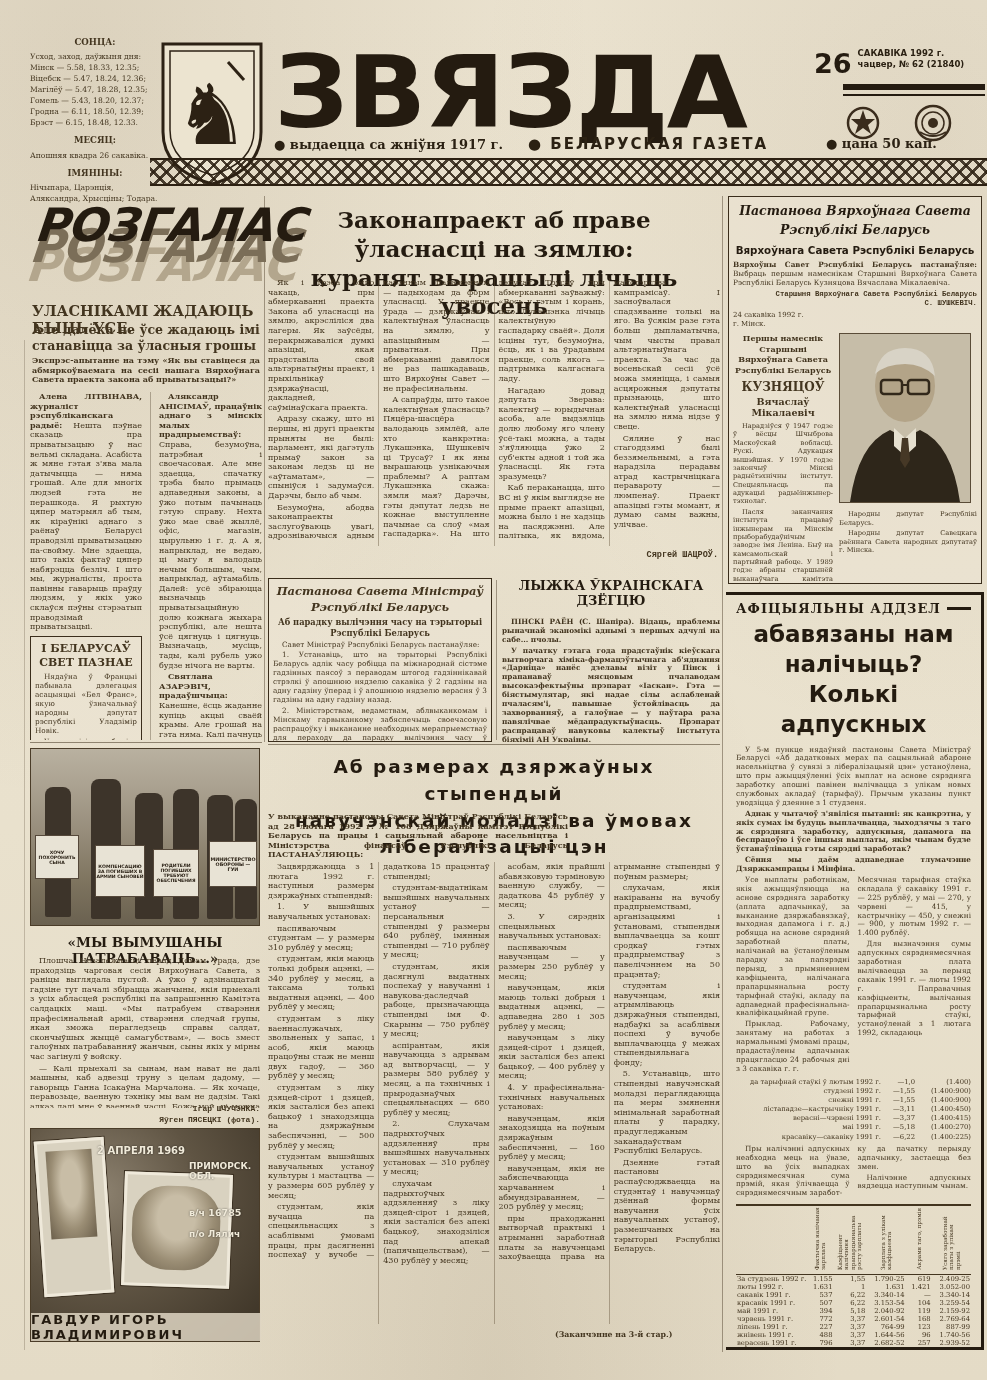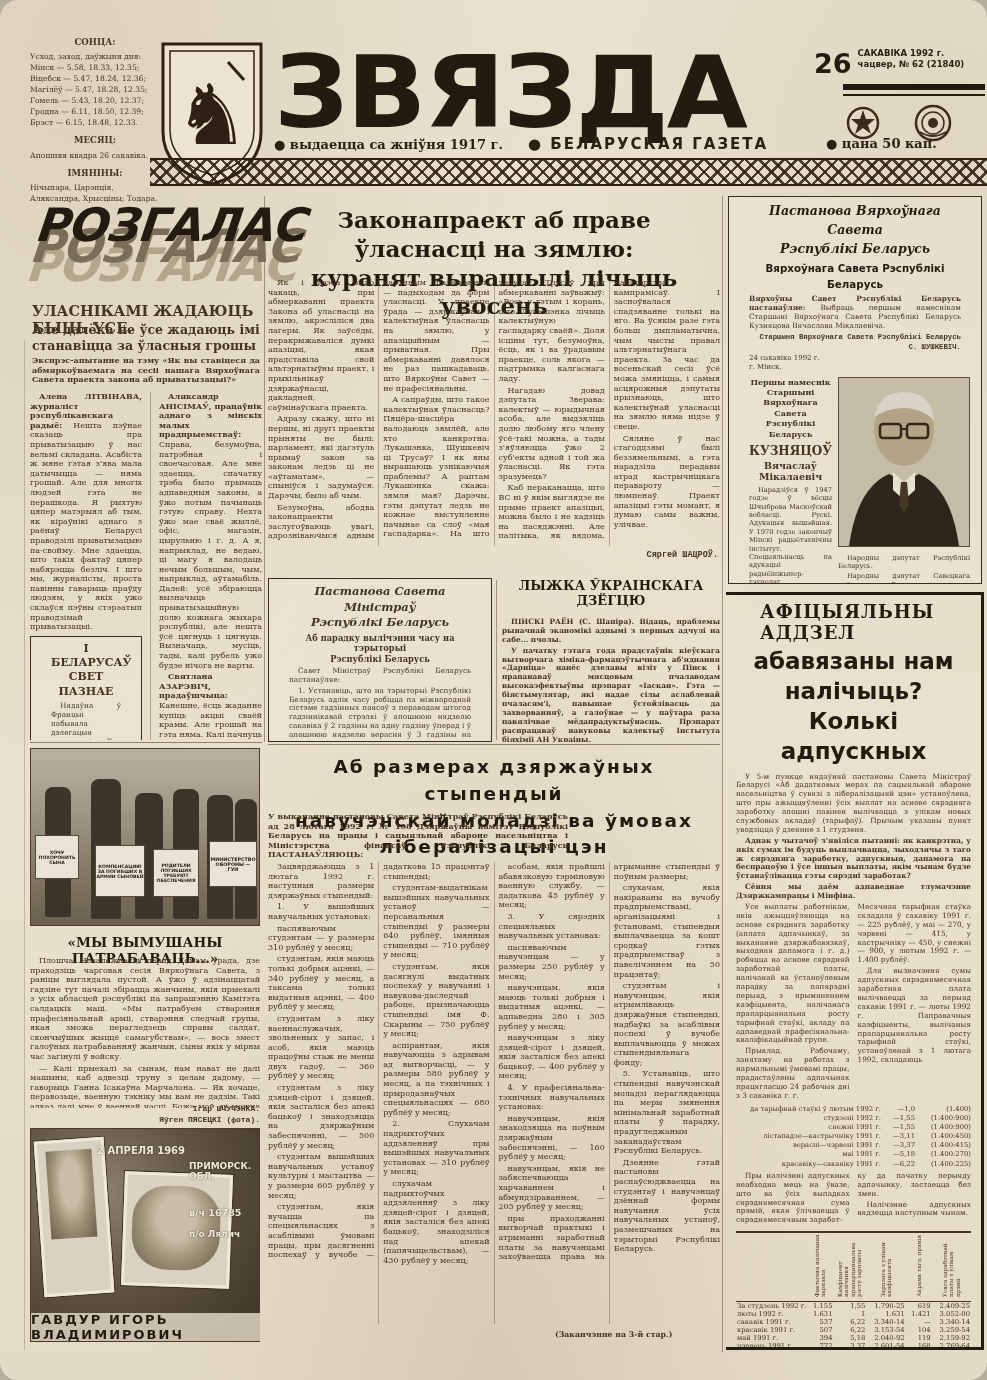--- a/index.html
+++ b/index.html
@@ -3,21 +3,21 @@
 <meta charset="utf-8">
 <style>
   html,body{margin:0;padding:0;background:#b6ad9c;}
   .page{position:relative;width:987px;height:1380px;margin:0 auto;overflow:hidden;
     background:#eae2cf;
     background-image:
       radial-gradient(ellipse at 8% 4%, rgba(120,100,70,.14), transparent 40%),
       radial-gradient(ellipse at 95% 10%, rgba(120,100,70,.10), transparent 35%),
       radial-gradient(ellipse at 50% 100%, rgba(110,90,60,.12), transparent 50%),
       linear-gradient(180deg, #ece4d1 0%, #e9e1cd 60%, #e4dbc6 100%);
-    font-family:"DejaVu Serif", serif; color:#43351f;border-radius:18px;}
+    font-family:"DejaVu Serif", serif; color:#43351f;}
   .abs{position:absolute;box-sizing:border-box;}
   .sans{font-family:"DejaVu Sans", sans-serif;}
   .b{font-weight:bold;}
   .ctr{text-align:center;}
   .rt{text-align:right;font-family:Liberation Mono, monospace;}
   .jus{text-align:justify;}
   .clip{overflow:hidden;}
   p{margin:0 0 2px;}
   .ind p, p.ind{text-indent:9px;}
   .vrule{width:1px;background:rgba(70,55,35,.45);}
@@ -33,21 +33,21 @@
       repeating-linear-gradient(135deg, rgba(44,32,18,.85) 0 2.6px, transparent 2.6px 9.5px);
     border-top:2.5px solid #2c2012;border-bottom:2.5px solid #2c2012;}
   
   .sunbox{font-size:7.6px;line-height:1.45;}
   .sunbox .hd{font-weight:bold;text-align:center;font-size:8.6px;margin:6px 0 3px;}
   
   .rozg span{position:absolute;font-family:"DejaVu Sans", sans-serif;font-weight:900;
     font-style:italic;font-size:46px;letter-spacing:-1px;white-space:nowrap;}
   .bt{font-size:8px;line-height:1.2;}
   .bt7{font-size:7.3px;line-height:1.22;}
-  .boxed{border:1.2px solid #3a2d1b;padding:5px 20px;background:rgba(238,230,214,.5);}
+  .boxed{border:1.2px solid #3a2d1b;padding:5px 4px;background:rgba(238,230,214,.5);}
   
   .photo1{background:
      linear-gradient(180deg,#b9b1a0 0%,#aaa190 22%,#968c7a 48%,#7e745f 75%,#6a6150 100%);
     border:1px solid #4a3c28;}
   .fig{position:absolute;background:#3d342a;border-radius:8px 8px 2px 2px;}
   .placard{position:absolute;background:#e8e3d5;border:1px solid #55483a;color:#2a2115;
     font-family:"DejaVu Sans", sans-serif;font-weight:bold;text-align:center;
     display:flex;align-items:center;justify-content:center;}
   .photo2{background:
      radial-gradient(ellipse at 30% 30%, #8d8270 0%, #5f5443 45%, #3a3124 100%);
@@ -278,21 +278,21 @@
 
         <p class="ind">Народны дэпутат Рэспублікі Беларусь.</p>
             <p class="ind">Народны дэпутат Савецкага раённага Савета народных дэпутатаў г. Мінска.</p>
           </div>
       </div>
     </div>
   </div>
 
   <div class="abs offbox clip" style="left:726px;top:592px;width:258px;height:758px;padding:6px 10px;">
     <div style="display:flex;align-items:center;gap:6px;">
-      <span class="b" style="font-size:18px;letter-spacing:1px;color:#241b10;margin-left:24px;">АФІЦЫЯЛЬНЫ АДДЗЕЛ</span>
+      <span class="b" style="font-size:13px;letter-spacing:1px;color:#241b10;">АФІЦЫЯЛЬНЫ АДДЗЕЛ</span>
       <span style="flex:1;height:3px;background:#241b10;"></span>
     </div>
     <div class="ctr b sans" style="font-size:23px;line-height:1.3;color:#241b10;margin:4px 0 6px;">
       <div>абавязаны нам налічыць?</div>
       <div>Колькі адпускных</div>
     </div>
     <div class="bt7 jus">
       <p class="ind">У 5-м пункце нядаўняй пастановы Савета Міністраў Беларусі «Аб дадатковых мерах па сацыяльнай абароне насельніцтва ў сувязі з лібералізацыяй цэн» устаноўлена, што пры ажыццяўленні ўсіх выплат на аснове сярэдняга заработку апошні павінен вылічвацца з улікам новых службовых акладаў (тарыфаў). Прычым указаны пункт уводзіцца ў дзеянне з 1 студзеня.</p>
       <p class="ind b">Аднак у чытачоў з'явіліся пытанні: як канкрэтна, у якіх сумах ім будуць выплачвацца, зыходзячы з таго ж сярэдняга заработку, адпускныя, дапамога па беспрацоўю і ўсе іншыя выплаты, якім чынам будзе ўстанаўлівацца гэты сярэдні заработак?</p>
       <p class="ind b">Сёння мы даём адпаведнае тлумачэнне Дзяржкампрацы і Мінфіна.</p>

